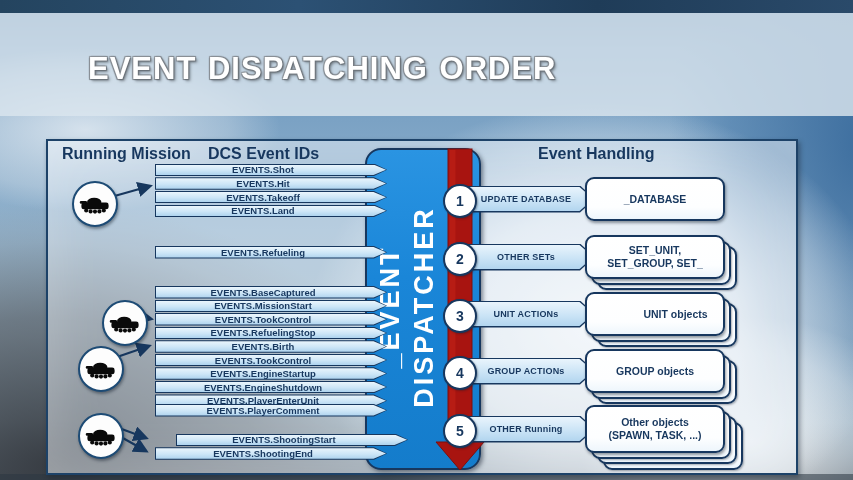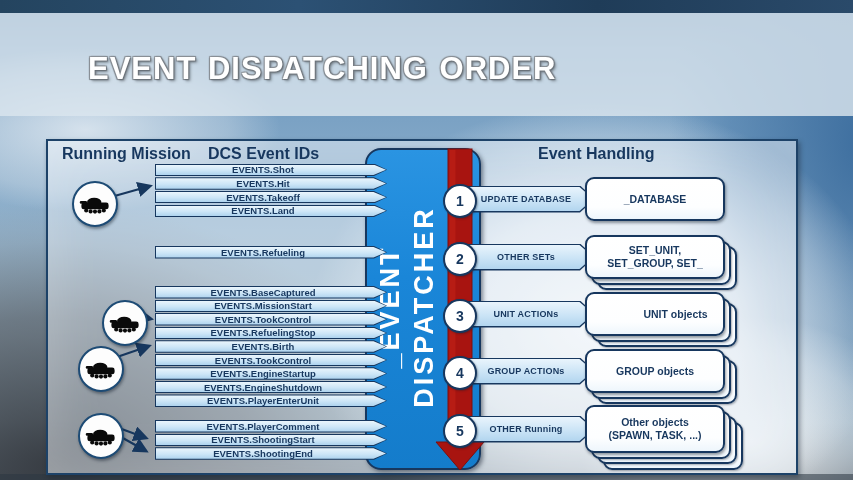--- a/index.html
+++ b/index.html
@@ -203,26 +203,26 @@
       <div class="evarrow" style="top: 380.85px;">
         <div class="sb"></div>
         <div class="sf"></div>
         <span>EVENTS.EngineShutdown</span>
       </div>
       <div class="evarrow" style="top: 394.4px;">
         <div class="sb"></div>
         <div class="sf"></div>
         <span>EVENTS.PlayerEnterUnit</span>
       </div>
-      <div class="evarrow" style="top: 420px;">
+      <div class="evarrow" style="top: 404px;">
         <div class="sb"></div>
         <div class="sf"></div>
         <span>EVENTS.PlayerComment</span>
       </div>
-      <div class="evarrow" style="top: 433.6px;">
+      <div class="evarrow" style="top: 433.6px; margin-left: 21px;">
         <div class="sb"></div>
         <div class="sf"></div>
         <span>EVENTS.ShootingStart</span>
       </div>
       <div class="evarrow" style="top: 447.2px;">
         <div class="sb"></div>
         <div class="sf"></div>
         <span>EVENTS.ShootingEnd</span>
       </div>
     </div>

